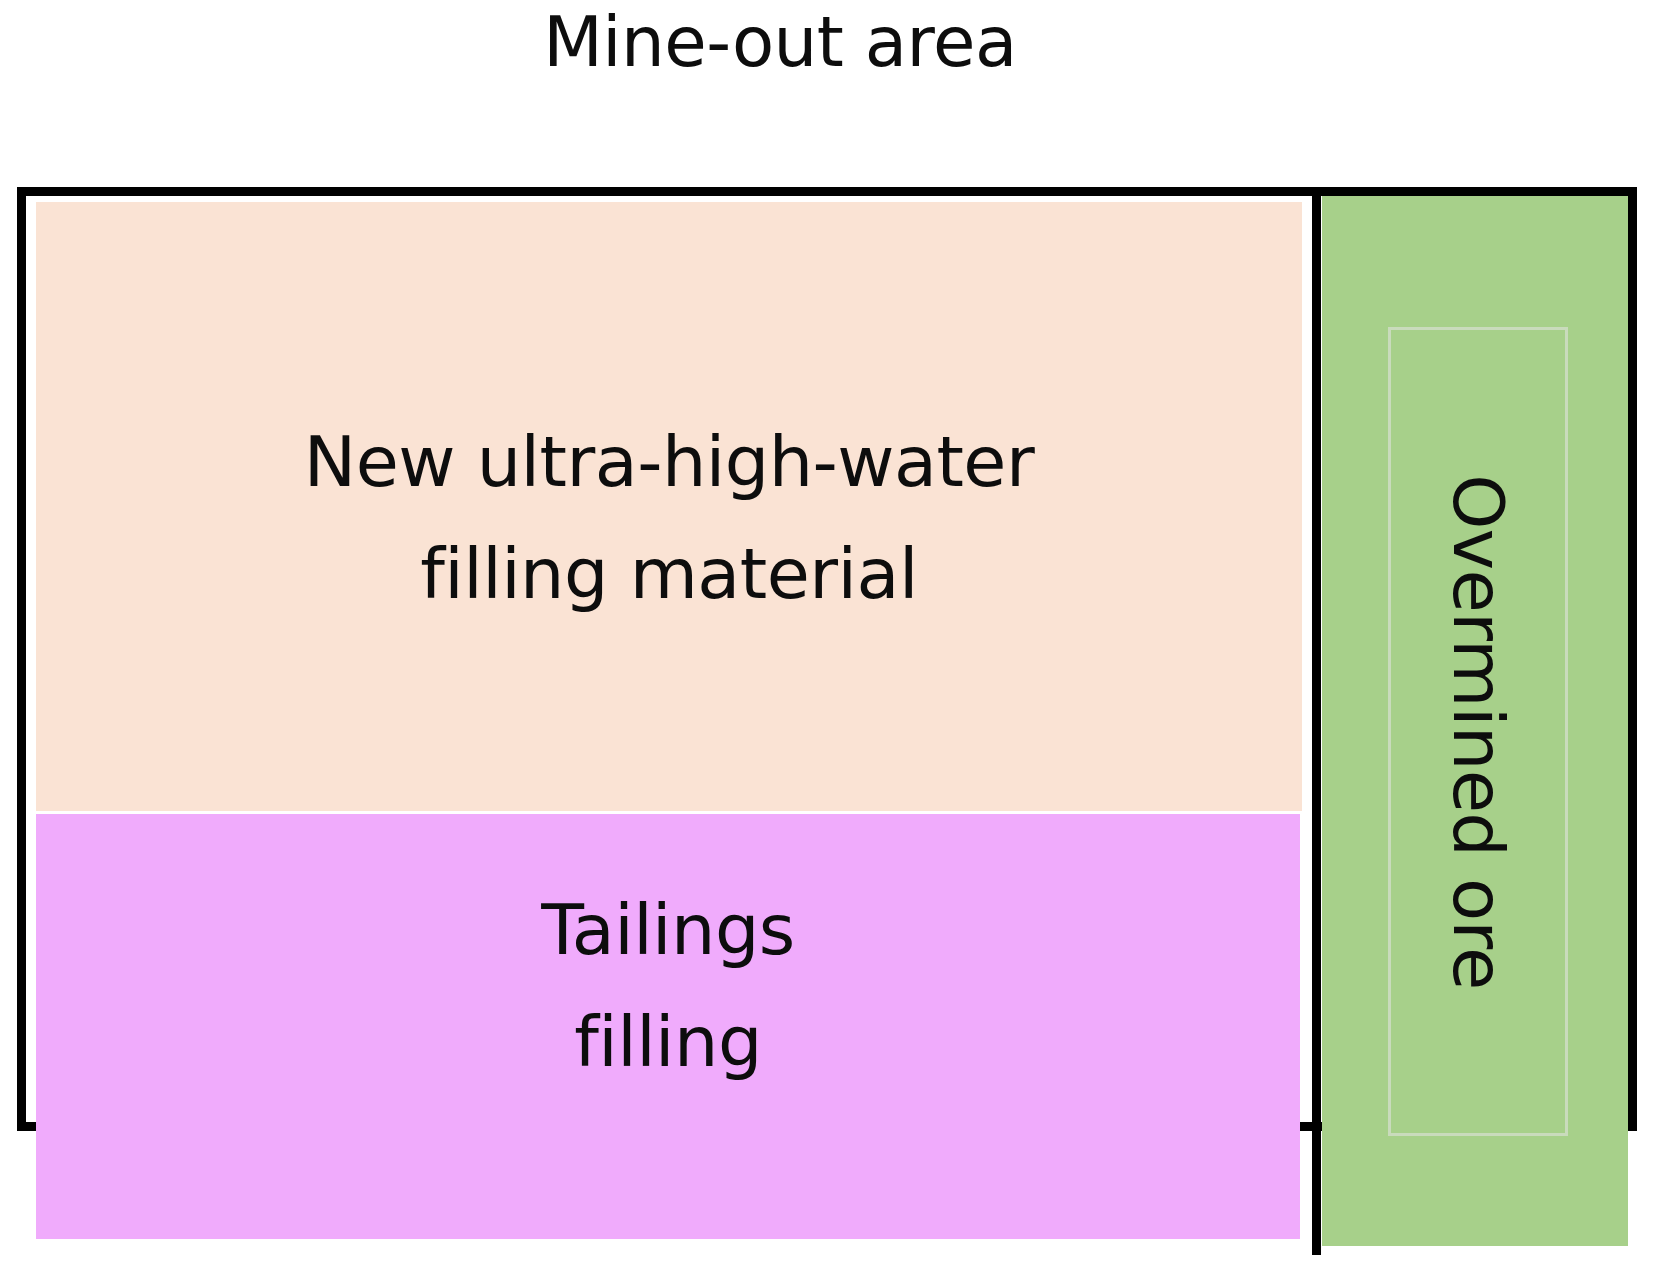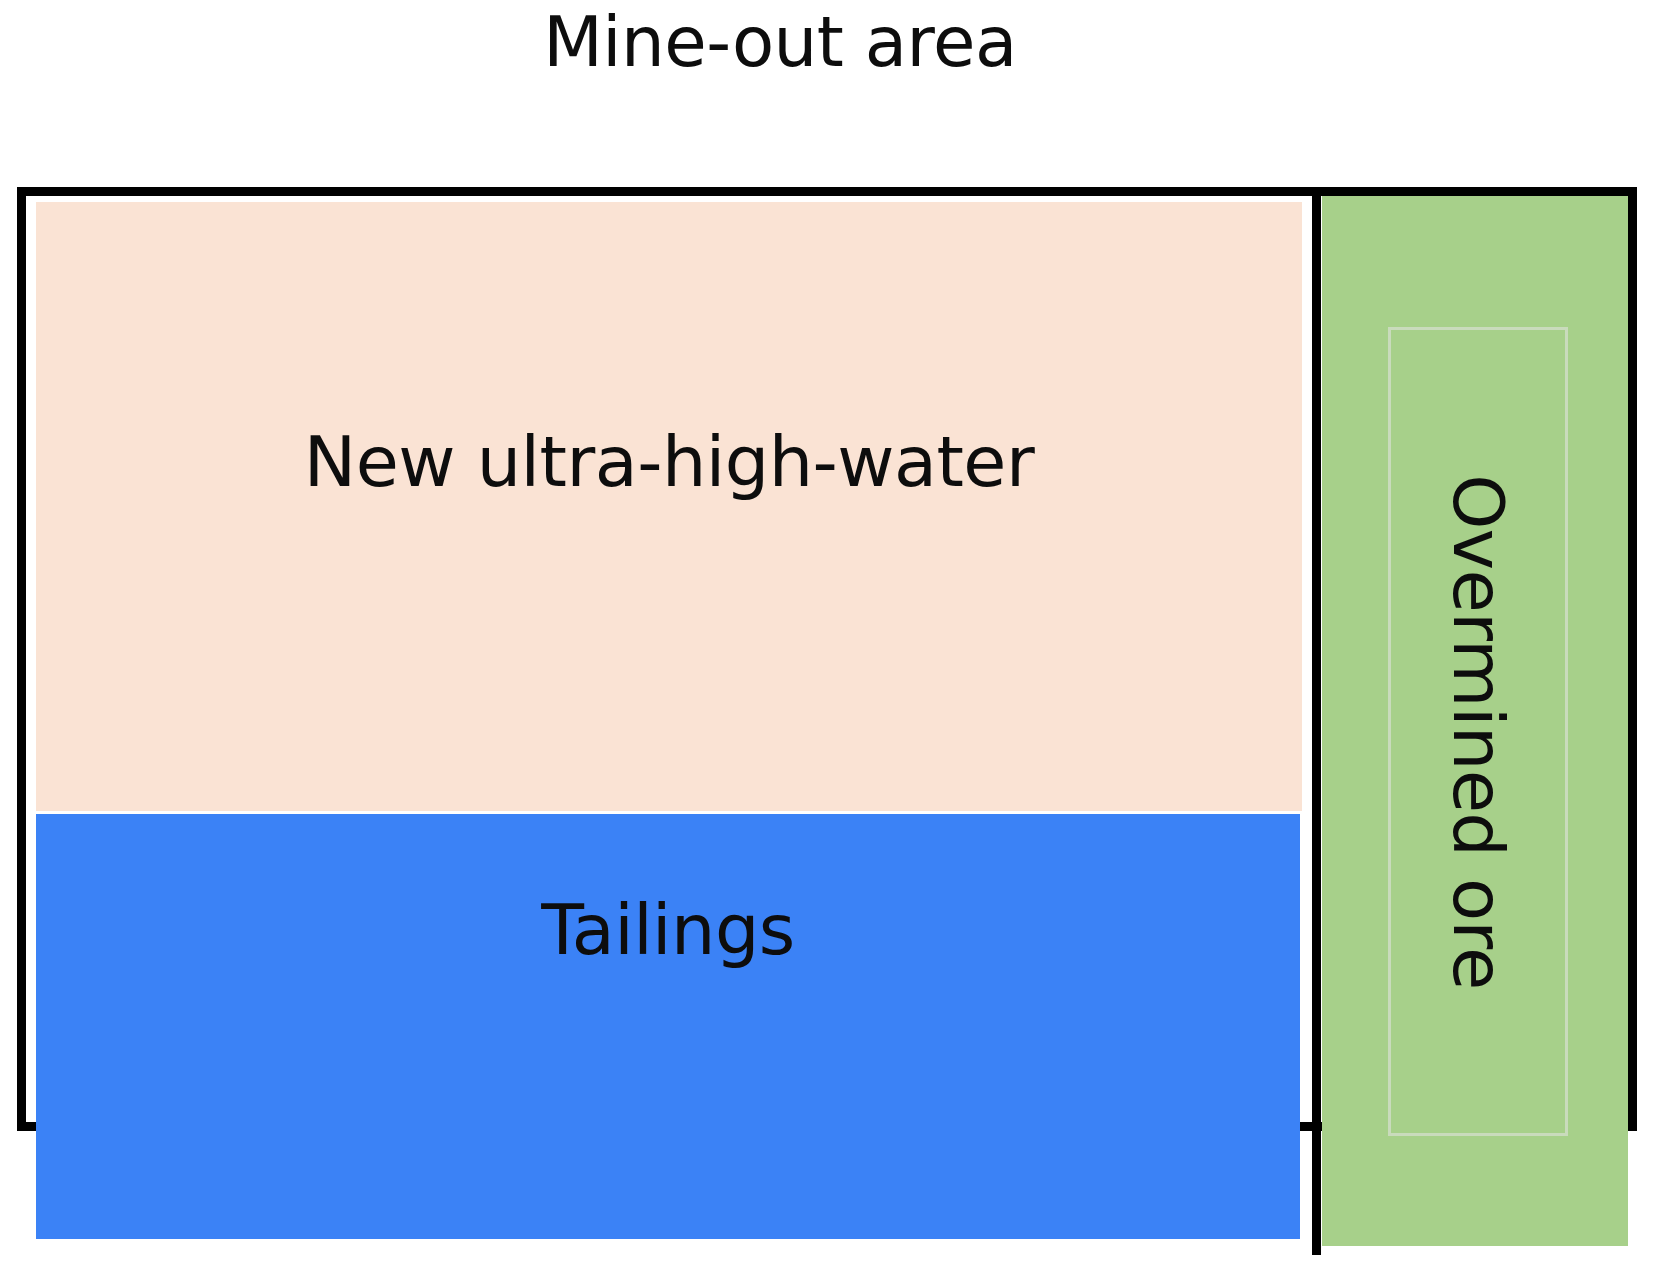--- a/index.html
+++ b/index.html
@@ -70,21 +70,21 @@
     background: #fae3d4;
   }
 
   
   .zone-tailings {
     position: absolute;
     left: 36px;
     top: 814px;
     width: 1264px;
     height: 425px;
-    background: #3b82f6;
+    background: #f0abfc;
   }
 
   
   .zone-ore {
     position: absolute;
     left: 1322px;
     top: 196px;
     width: 306px;
     height: 1050px;
     background: #a7d08a;
@@ -145,26 +145,28 @@
 
 <div id="diagram">
 
   <div class="title">Mine-out area</div>
 
   <div class="outer-frame">
 
     <div class="zone-uhwf" style="left:10px; top:6px;">
       <div class="zone-label label-uhwf">
         <span class="label-line">New ultra-high-water</span>
+        <span class="label-line">filling material</span>
       </div>
     </div>
 
     <div class="zone-tailings" style="left:10px; top:618px;">
       <div class="zone-label label-tailings">
         <span class="label-line">Tailings</span>
+        <span class="label-line">filling</span>
       </div>
     </div>
 
     <div class="zone-ore" style="left:1296px; top:0px; width:306px; height:1050px;">
       <div class="ore-textbox">
         <span class="label-ore">Overmined ore</span>
       </div>
     </div>
 
   </div>

